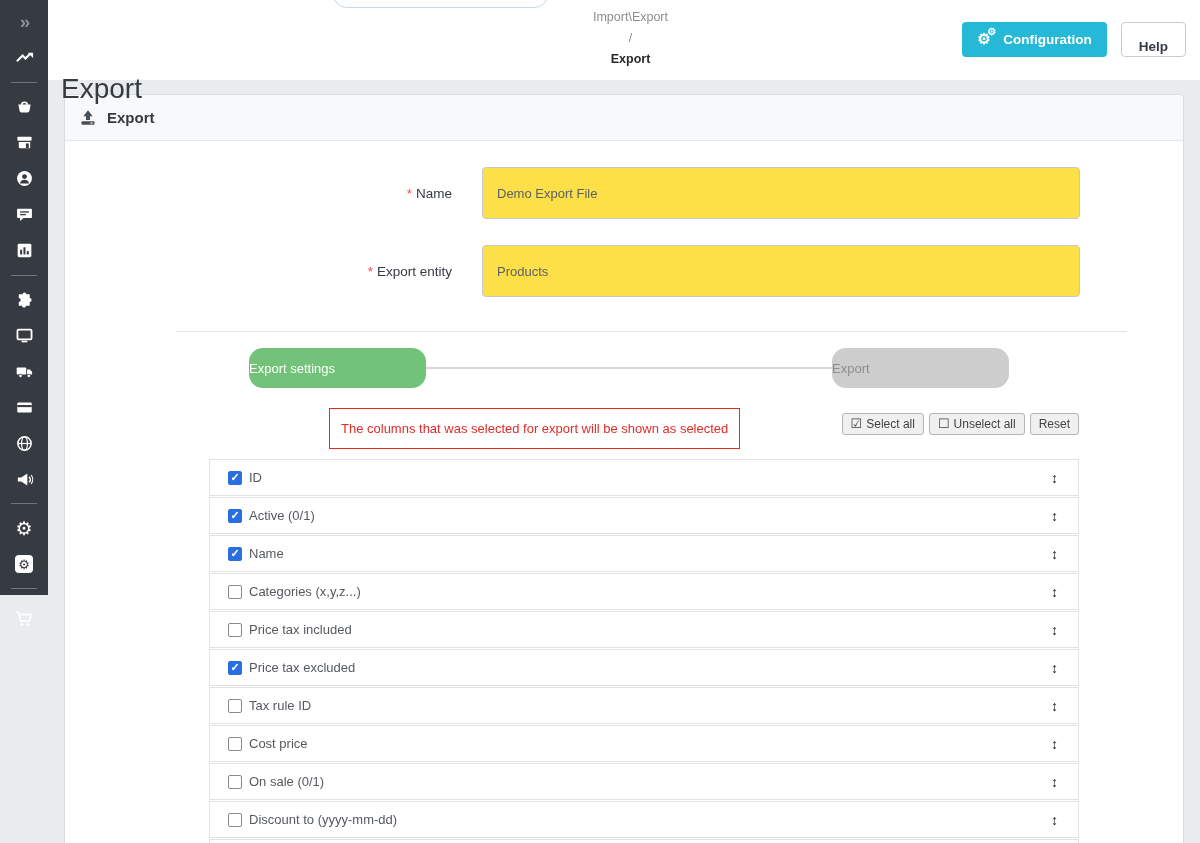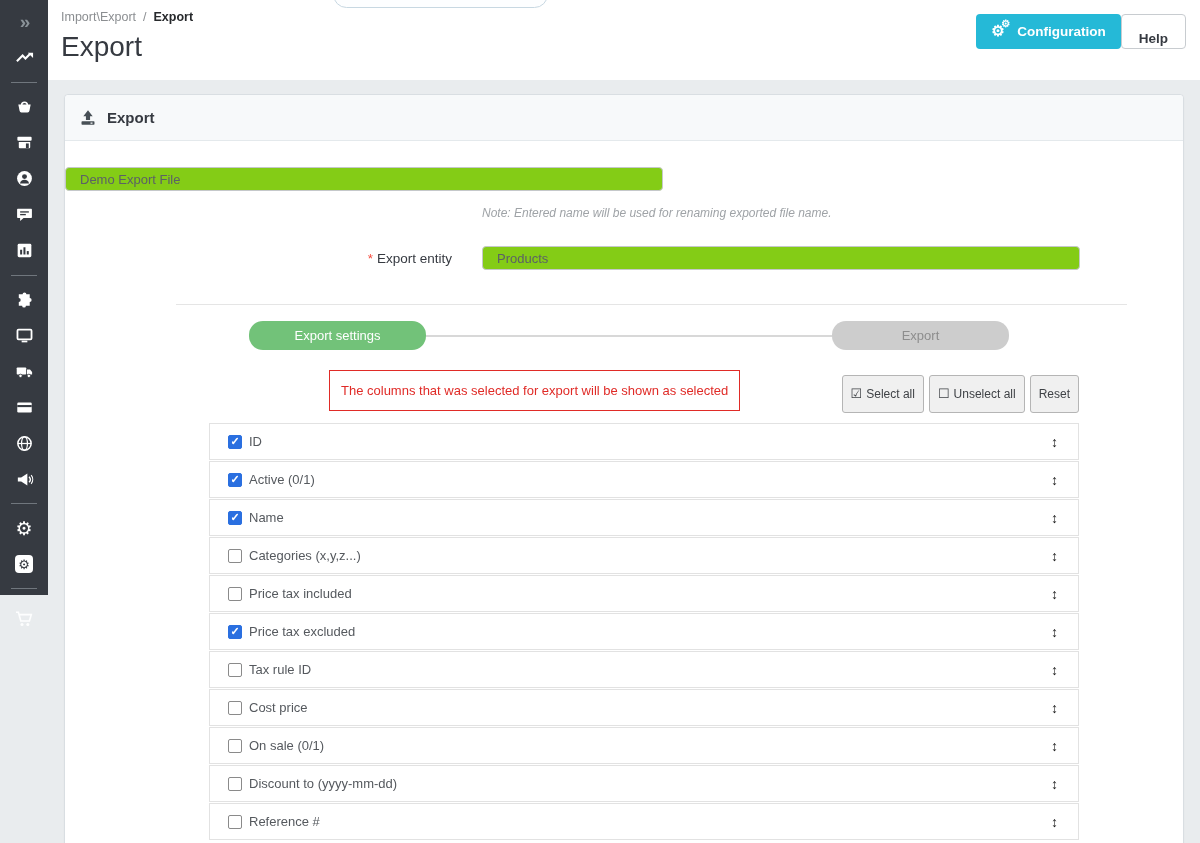--- a/index.html
+++ b/index.html
@@ -30,26 +30,26 @@
   
   .main { flex:1; display:flex; flex-direction:column; min-width:0; }
   .topbar {
     background:#ffffff; height:80px; position:relative;
     padding:10px 0 0 13px; flex:0 0 80px;
   }
   .search-fragment {
     position:absolute; left:285px; top:-19px; width:215px; height:27px;
     background:#fdfeff; border:1px solid #c8d8e2; border-radius:14px;
   }
-  .breadcrumb { font-size:12.5px; display:flex; gap:7px; align-items:center; }
+  .breadcrumb { font-size:12.5px; display:flex; gap:7px; align-items:center;flex-direction:column; }
   .bc-section { color:#8b8e91; }
   .bc-sep { color:#8b8e91; }
   .bc-current { color:#27292c; font-weight:700; }
   .page-title { font-size:28px; font-weight:400; color:#363a41; margin-top:7px; }
-  .topbar-buttons { position:absolute; right:14px; top:14px; display:flex; }
+  .topbar-buttons { position:absolute; right:14px; top:22px; display:flex; gap:14px; }
   .btn-config {
     background:#25b9d7; color:#fff; border:none; border-radius:4px;
     padding:0 15px; height:35px; font-size:13.5px; font-weight:700;
     display:flex; align-items:center; gap:8px; cursor:pointer;
     font-family:"Liberation Sans", sans-serif;
   }
   .cfg-gears { position:relative; width:18px; height:16px; }
   .cfg-gears::before { content:"\2699"; position:absolute; left:0; top:-2px; font-size:15px; color:#fff; }
   .cfg-gears::after  { content:"\2699"; position:absolute; right:-1px; top:-6px; font-size:10px; color:#fff; }
   .btn-help {
@@ -69,49 +69,49 @@
     border-radius:4px 4px 0 0; display:flex; align-items:center; gap:10px;
     padding-left:14px; font-size:15px; font-weight:700; color:#363a41;
   }
 
   .form-area { padding-top:26px; }
   .form-row { display:grid; grid-template-columns:387px 598px; column-gap:30px; align-items:center; }
   .form-row + .form-row { margin-top:6px; }
   .field-label { text-align:right; font-size:13.5px; color:#363a41; }
   .req { color:#f54c3e; margin-right:4px; }
   .text-input {
-    width:598px; height:24px; background:#84cc16; border:1px solid #c5c8ca;
+    width:598px; height:52px; background:#fde047; border:1px solid #c5c8ca;
     border-radius:4px; padding:0 14px; font-size:13px; color:#5c6166;
     font-family:"Liberation Sans", sans-serif;
   }
   .field-note { grid-column:2; font-style:italic; font-size:12px; color:#9fa3a7; margin-top:9px; }
   .row-gap { height:26px; }
   .divider { margin:34px 56px 0 111px; border:none; border-top:1px solid #e5e5e5; }
 
   
   .stepper { margin:16px 0 0 184px; width:760px; display:flex; align-items:center; }
   .pill {
-    width:177px; height:29px; flex:0 0 177px; border-radius:14px;
-    display:flex; align-items:center; justify-content:center; font-size:13px; cursor:pointer;
+    width:177px; height:40px; flex:0 0 177px; border-radius:14px;
+    display:flex; align-items:center; font-size:13px; cursor:pointer;
   }
   .pill.done    { background:#72c279; color:#ffffff; }
   .pill.active  { background:#363a41; color:#ffffff; }
   .pill.pending { background:#cdcdcd; color:#8d8d8d; }
   .connector { flex:1; height:2px; background:#d8d8d8; }
 
   
   .mapping-controls { width:870px; margin:20px 0 0 144px; display:flex; align-items:flex-start; }
   .notice {
     margin-left:120px; border:1px solid #e02b27; color:#e02b27;
     font-size:13px; padding:12px 11px; white-space:nowrap;
   }
   .ctrl-buttons { margin-left:auto; margin-top:5px; display:flex; gap:5px; }
   .btn-small {
     font-size:12px; color:#3f4246; background:#f0f0f0; border:1px solid #b5b5b5;
-    border-radius:3px; padding:2px 8px; height:38px; display:flex; align-items:center; gap:4px;
+    border-radius:3px; padding:2px 8px; height:22px; display:flex; align-items:center; gap:4px;
     cursor:pointer; font-family:"Liberation Sans", sans-serif;
   }
   .glyph-checked::before   { content:"\2611"; font-size:13px; line-height:1; }
   .glyph-unchecked::before { content:"\2610"; font-size:13px; line-height:1; }
 
   
   .columns-list { width:870px; margin:10px 0 40px 144px; }
   .col-row {
     height:37px; background:#fff; border:1px solid #e2e2e2; margin-bottom:1px;
     display:flex; align-items:center; padding:0 20px 0 18px;
@@ -267,25 +267,24 @@
           <svg width="18" height="18" viewBox="0 0 20 20">
             <path d="M10 1.5 L15.2 8 H12.3 V12.2 H7.7 V8 H4.8 Z" fill="#485056"></path>
             <rect x="2.8" y="13.6" width="14.4" height="4" rx="0.8" fill="#485056"></rect>
             <rect x="12.8" y="15" width="2.2" height="1.4" fill="#f7f9fa"></rect>
           </svg>
           <span>Export</span>
         </div>
 
         <div class="form-area">
           <div class="form-row">
+            <label class="field-label">
+              <span class="req">*</span><span>Name</span>
+            </label>
             <input class="text-input" type="text" readonly="" value="Demo Export File" style="">
-          </div>
-          <div class="form-row">
-            <span></span>
-            <span class="field-note" style="grid-column:2">Note: Entered name will be used for renaming exported file name.</span>
           </div>
 
           <div class="row-gap"></div>
 
           <div class="form-row">
             <label class="field-label">
               <span class="req">*</span><span>Export entity</span>
             </label>
             <input class="text-input" type="text" readonly="" value="Products" style="">
           </div>

